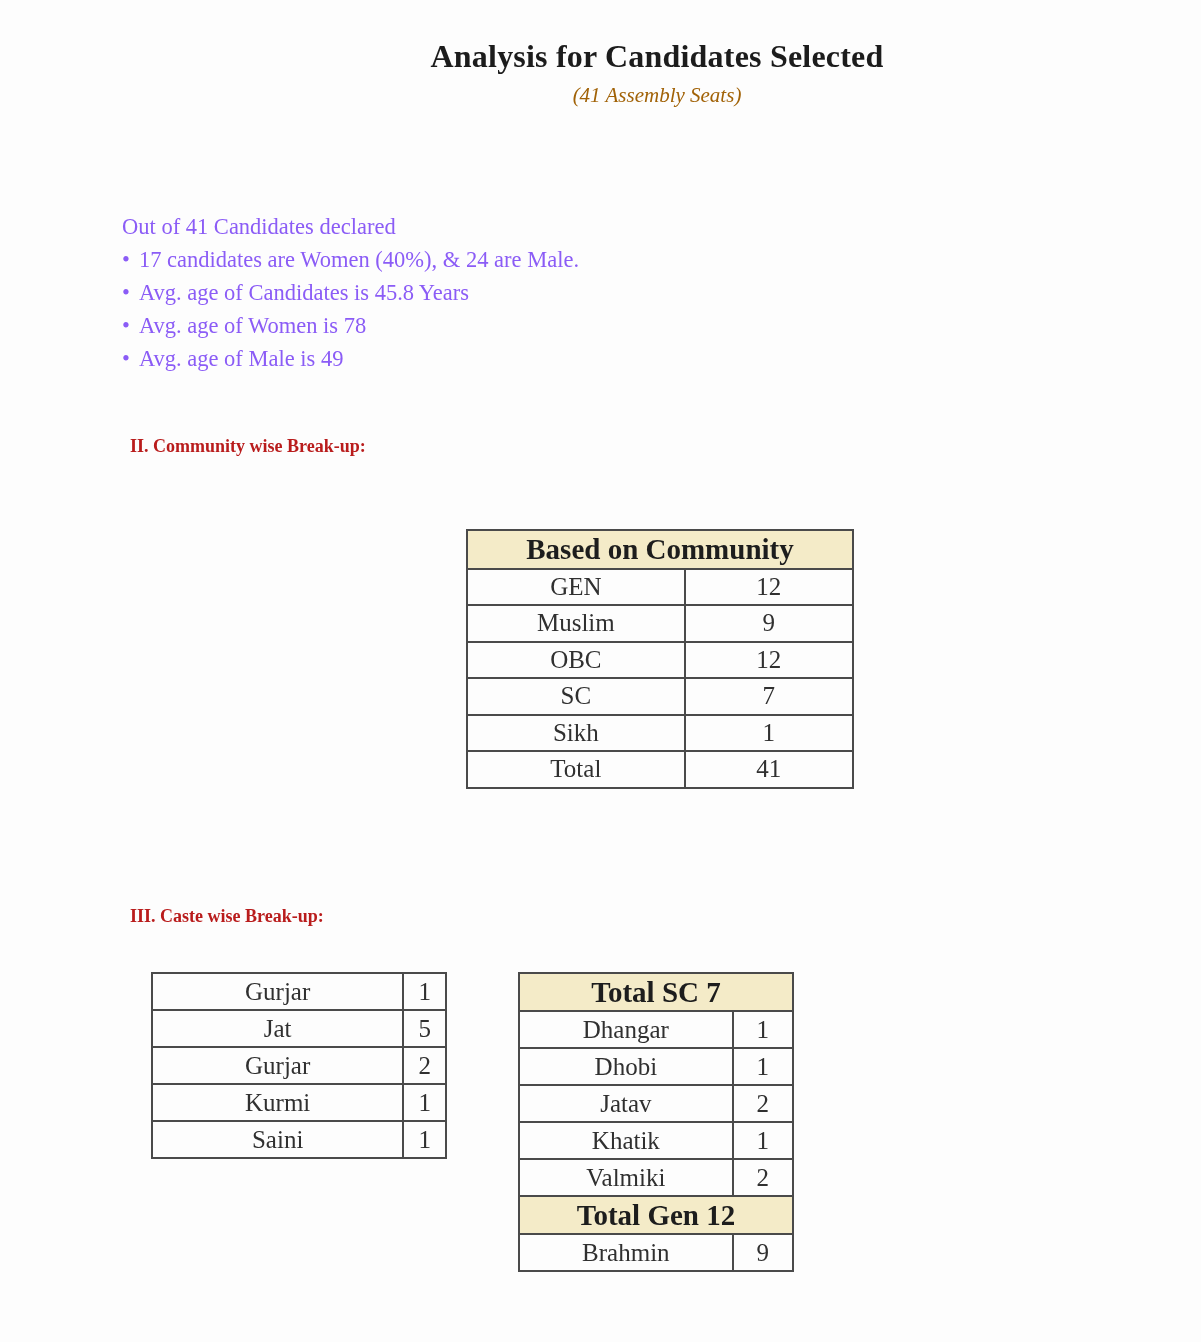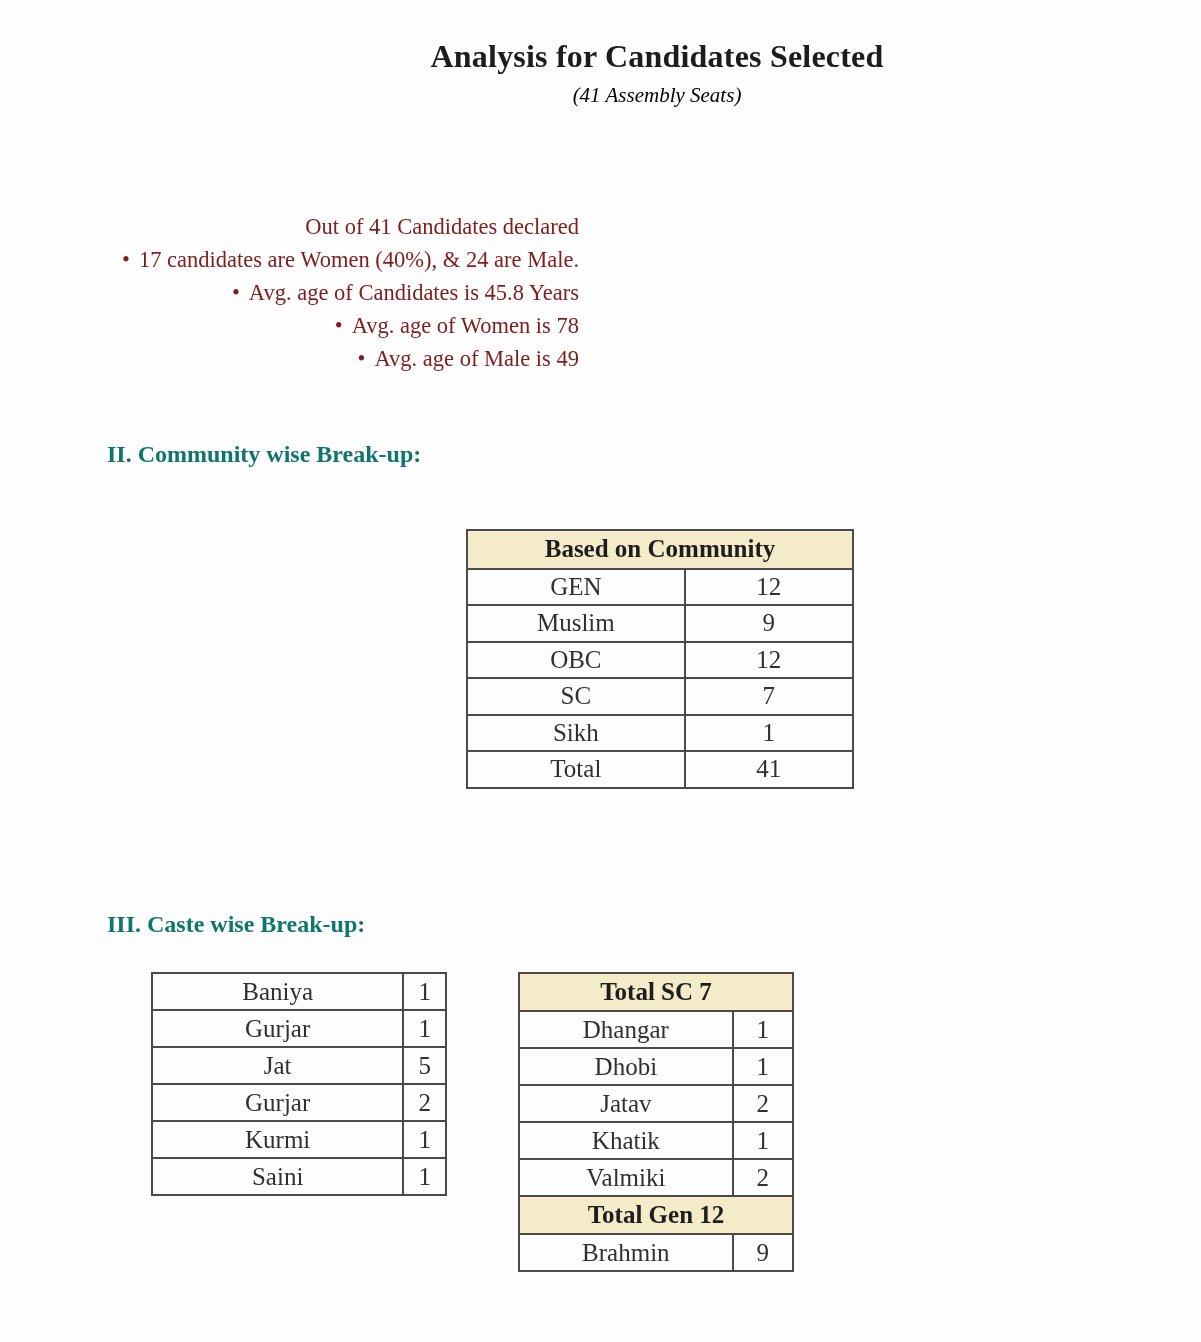--- a/index.html
+++ b/index.html
@@ -26,43 +26,42 @@
     font-size: 32px;
     font-weight: bold;
     letter-spacing: 0.2px;
     color: #1c1c1c;
     text-align: center;
   }
   .doc-subtitle {
     margin-top: 8px;
     font-size: 21px;
     font-style: italic;
-    color: #000000;
+    color: #a16207;
   }
 
   .intro {
     position: absolute;
     left: 122px;
     top: 210px;
     font-size: 22.5px;
     line-height: 33px;
-    color: #7f1d1d;
-    text-align: right;
+    color: #8b5cf6;
   }
   .bullet-line .bullet {
     display: inline-block;
     margin-right: 9px;
   }
 
   .sec-heading {
     position: absolute;
-    left: 107px;
-    font-size: 24px;
+    left: 130px;
+    font-size: 18px;
     font-weight: bold;
-    color: #0f766e;
+    color: #b91c1c;
   }
   #heading-community { top: 421px; }
   #heading-caste { top: 891px; text-align: center; }
 
   table.doc-table {
     position: absolute;
     border-collapse: collapse;
     table-layout: fixed;
   }
   table.doc-table td {
@@ -71,21 +70,21 @@
     vertical-align: middle;
     padding: 0;
     font-size: 25px;
     color: #303030;
     height: 34.5px;
     overflow: hidden;
   }
   table.doc-table td.hdr {
     background: #f4ebc8;
     font-weight: bold;
-    font-size: 25px;
+    font-size: 29px;
     color: #1d1d1d;
     height: 36.5px;
   }
 
   #community-table { left: 466px; top: 529px; width: 388px; }
   #obc-table       { left: 151px; top: 972px; width: 296px; }
   #scgen-table     { left: 518px; top: 972px; width: 276px; }
   #obc-table td, #scgen-table td { height: 35px; }
   #obc-table td.hdr, #scgen-table td.hdr { height: 36px; }
 </style>
@@ -155,24 +154,20 @@
 
   <h2 class="sec-heading" id="heading-caste">III. Caste wise Break-up:</h2>
 
   <table class="doc-table" id="obc-table">
     <colgroup>
         <col style="width:85.5%">
         <col style="width:14.5%">
       </colgroup>
     <tbody>
     <tr>
-      <td>Baniya</td>
-      <td>1</td>
-    </tr>
-    <tr>
       <td>Gurjar</td>
       <td>1</td>
     </tr>
     <tr>
       <td>Jat</td>
       <td>5</td>
     </tr>
     <tr>
       <td>Gurjar</td>
       <td>2</td>

